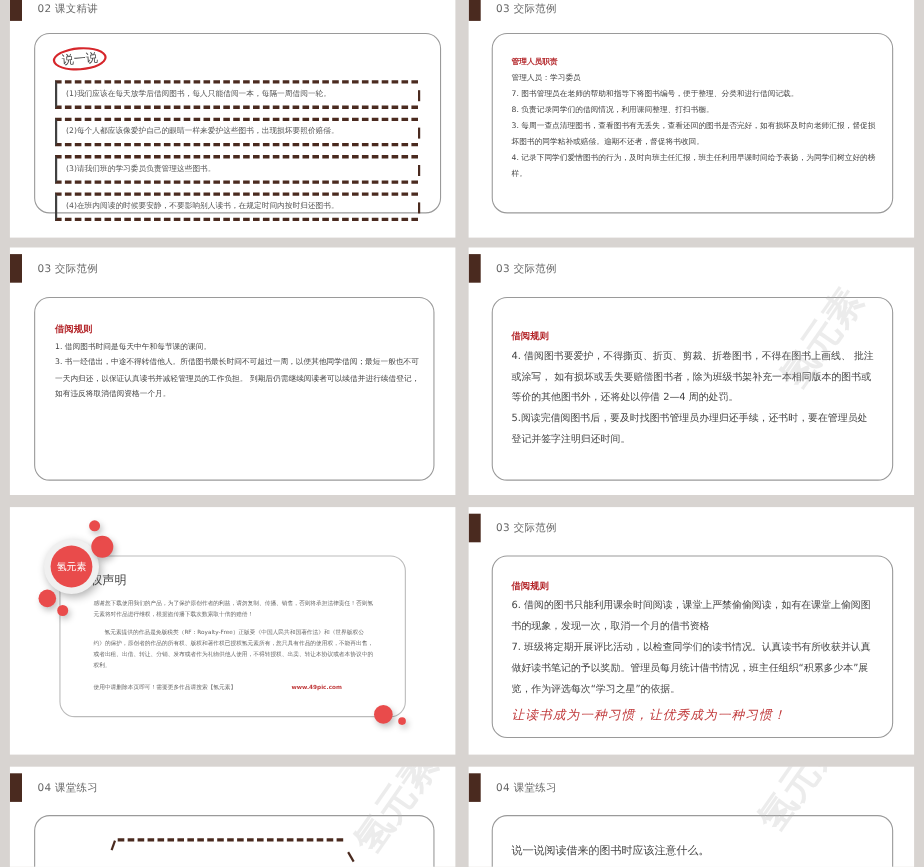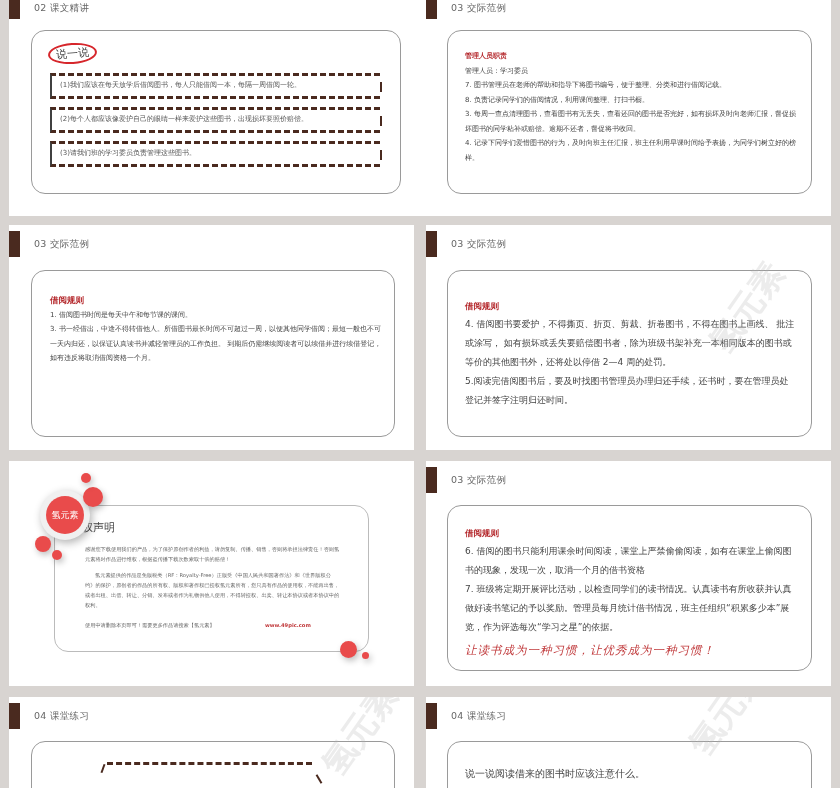--- a/index.html
+++ b/index.html
@@ -18,34 +18,37 @@
   .dash{position:relative;margin:0 0 8px 0;height:20px;border-top:3px dashed #4a2a1f;border-bottom:3px dashed #4a2a1f;
         border-left:2px solid #404040;}
   .dash .t{position:absolute;left:8px;top:4px;font-size:7px;color:#555;white-space:nowrap;}
   .dash:after{content:"";position:absolute;right:-2px;top:6px;width:2px;height:10px;background:#4a2a1f;}
   .wm{position:absolute;color:rgba(180,180,180,0.25);font-size:34px;transform:rotate(-55deg);font-weight:bold;pointer-events:none;}
   .circle{position:absolute;border-radius:50%;background:#e94b4b;box-shadow:2px 3px 6px rgba(0,0,0,0.25);}
 </style>
 </head>
 <body>
 
-<div class="slide s-l" style="top:0;height:216px;padding-left:32px;">
+<div class="slide s-l" style="top:0;height:216px;">
   <div class="bar" style="top:0;height:19px;"></div>
   <div class="sec" style="top:2px;">02 课文精讲</div>
   <div class="box" style="left:22px;top:30px;width:368px;height:162px;">
     <div style="position:absolute;left:16px;top:12px;font-size:11px;color:#444;padding:1px 6px;border:2px solid #d6262b;border-radius:50%;transform:rotate(-4deg);">说一说</div>
     <div style="position:absolute;left:18px;top:42px;width:330px;">
       <div class="dash">
           <span class="t">(1)我们应该在每天放学后借阅图书，每人只能借阅一本，每隔一周借阅一轮。</span>
         </div>
       <div class="dash">
           <span class="t">(2)每个人都应该像爱护自己的眼睛一样来爱护这些图书，出现损坏要照价赔偿。</span>
         </div>
       <div class="dash">
           <span class="t">(3)请我们班的学习委员负责管理这些图书。</span>
+        </div>
+      <div class="dash">
+          <span class="t">(4)在班内阅读的时候要安静，不要影响别人读书，在规定时间内按时归还图书。</span>
         </div>
     </div>
   </div>
 </div>
 
 <div class="slide s-r" style="top:0;height:216px;">
   <div class="bar" style="top:0;height:19px;"></div>
   <div class="sec" style="top:2px;">03 交际范例</div>
   <div class="box" style="left:21px;top:30px;width:363px;height:162px;">
     <div style="position:absolute;left:17px;top:18px;width:335px;">

